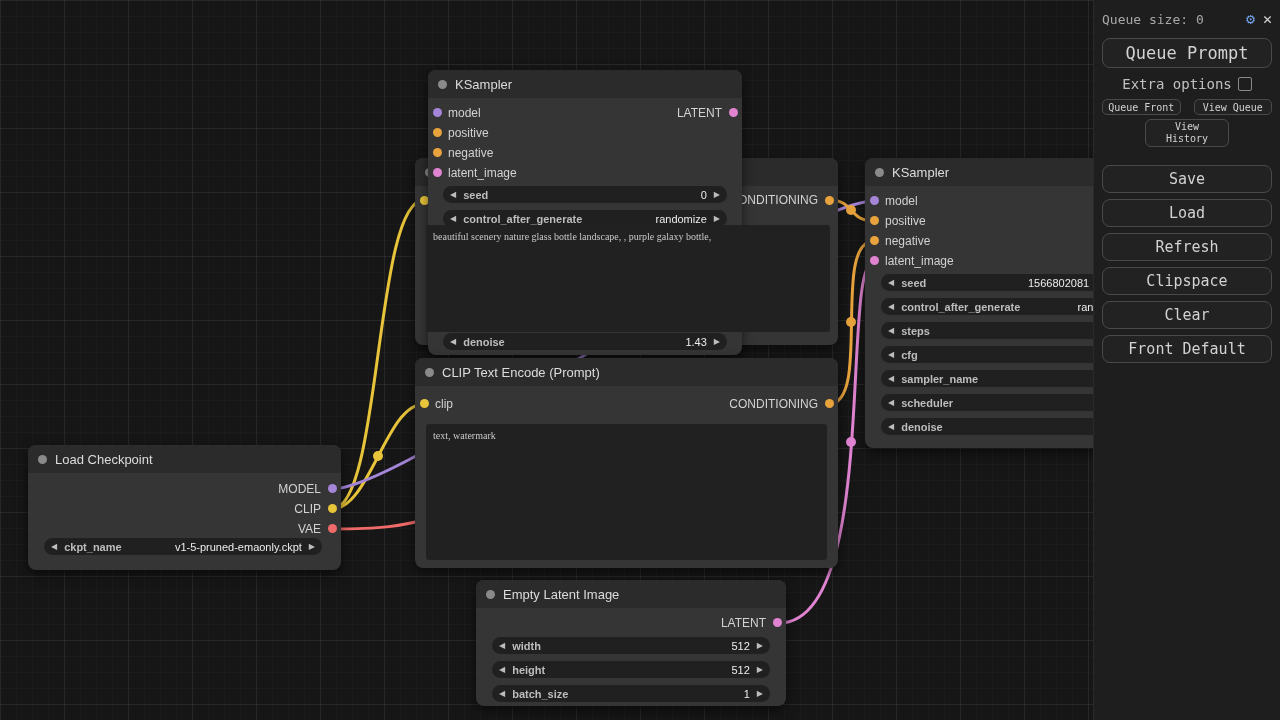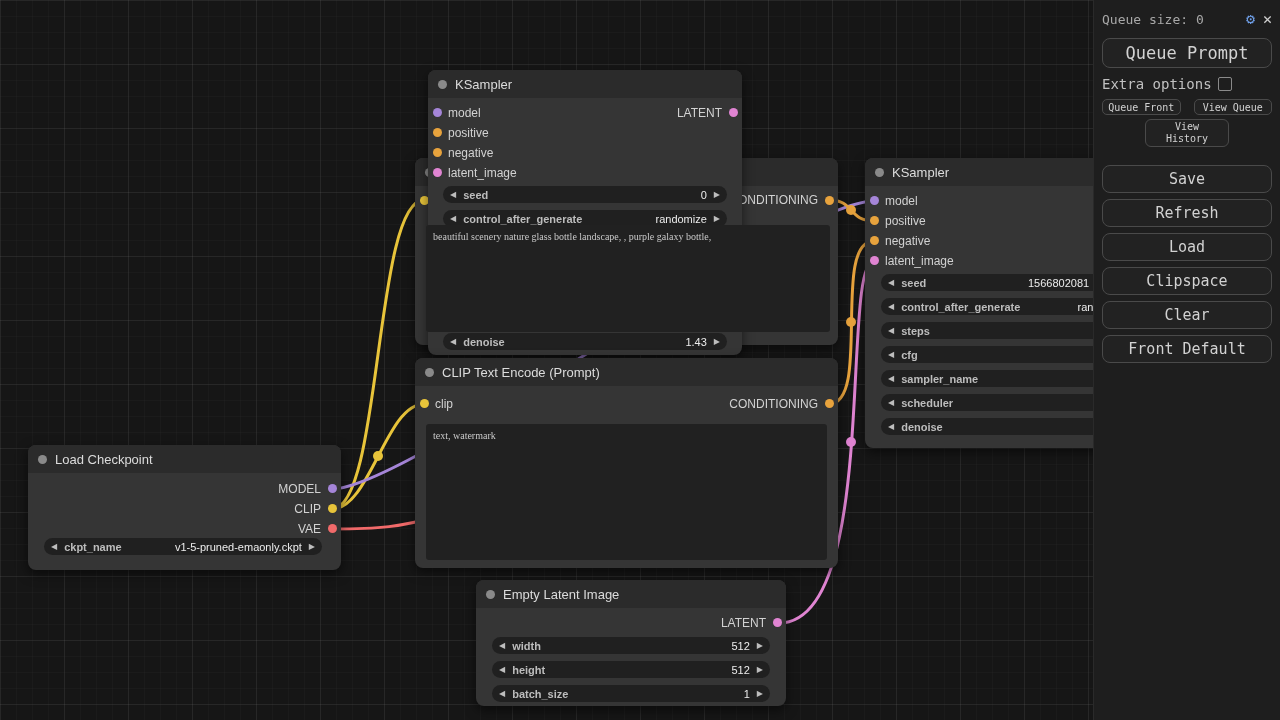--- a/index.html
+++ b/index.html
@@ -40,21 +40,21 @@
            padding:8px;box-sizing:border-box;border-left:1px solid #2a2a2a;}
   .sb-header{display:flex;align-items:center;height:22px;gap:8px;}
   .sb-queue-size{flex:1;font-size:13px;color:#a8a8a8;}
   .sb-gear{font-size:15px;color:#6f9fe8;cursor:pointer;}
   .sb-close{font-size:15px;color:#d0d0d0;font-weight:bold;cursor:pointer;}
   .sb-btn{background:#222;border:1px solid #4a4a4a;border-radius:8px;color:#d2d2d2;
           display:flex;align-items:center;justify-content:center;box-sizing:border-box;
           font-family:inherit;cursor:pointer;text-align:center;}
   .sb-queue-prompt{margin-top:8px;height:30px;font-size:17px;}
   .sb-extra{margin-top:8px;height:16px;display:flex;align-items:center;
-            gap:6px;font-size:14px;color:#c0c0c0;}
+            justify-content:center;gap:6px;font-size:14px;color:#c0c0c0;}
   .sb-checkbox{width:12px;height:12px;border:1px solid #8a8a8a;background:#1e1e1e;
                border-radius:2px;display:inline-block;}
   .sb-row{margin-top:7px;display:flex;gap:13px;}
   .sb-small{height:16px;font-size:10px;flex:1;border-radius:5px;}
   .sb-history{margin:4px auto 0;height:28px;width:84px;font-size:10px;
               line-height:1.25;border-radius:6px;padding:0 14px;}
   .sb-big{height:28px;font-size:15px;margin-top:6px;}
   .sb-big.first{margin-top:18px;}
 </style>
 </head>
@@ -286,19 +286,19 @@
     <div class="sb-extra">
       <span>Extra options</span>
       <span class="sb-checkbox"></span>
     </div>
     <div class="sb-row">
       <div class="sb-btn sb-small">Queue Front</div>
       <div class="sb-btn sb-small">View Queue</div>
     </div>
     <div class="sb-btn sb-history">View History</div>
     <div class="sb-btn sb-big first">Save</div>
+    <div class="sb-btn sb-big">Load</div>
     <div class="sb-btn sb-big">Refresh</div>
-    <div class="sb-btn sb-big">Load</div>
     <div class="sb-btn sb-big">Clipspace</div>
     <div class="sb-btn sb-big">Clear</div>
     <div class="sb-btn sb-big">Front Default</div>
   </div>
 </div>
 
 </body></html>

